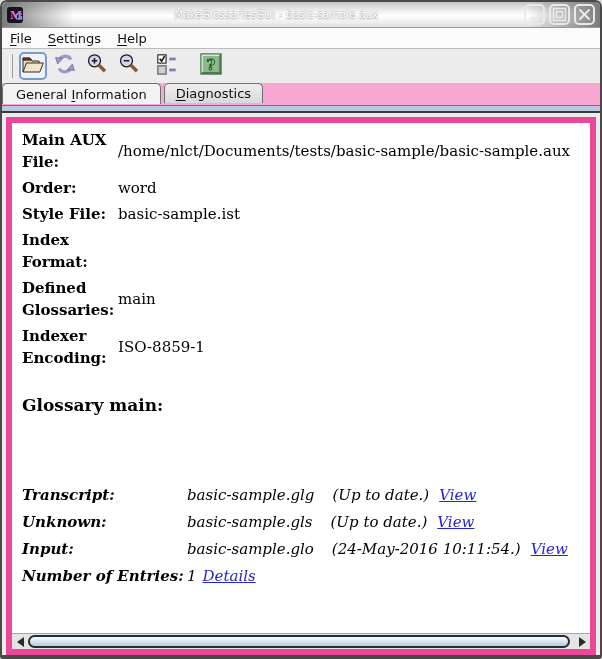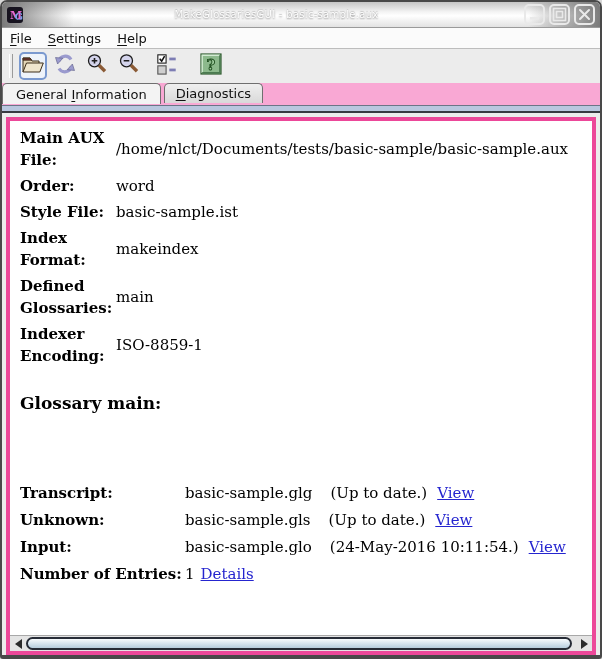--- a/index.html
+++ b/index.html
@@ -87,35 +87,35 @@
     cursor:pointer;
   }
   .tab.active { background:#f3f3f3; padding:3px 13px 2px 13px; }
   .tab.inactive { background:linear-gradient(#efefef, #d9d9d9); }
   .tab-band { flex:0 0 8px; height:8px; background:#b9c7df; border-top:1px solid #6b7587; border-bottom:2px solid #383a41; }
   .tab-spacer { flex:0 0 4px; height:4px; background:#ececec; }
 
   
   .scrollpane {
     flex:1 1 auto; min-height:0;
-    margin:0 4px; border:4px solid #ec4899;
+    margin:0 4px; border:6px solid #ec4899;
     display:flex; flex-direction:column; background:#ffffff;
   }
   .viewport {
     flex:1 1 auto; min-height:0; overflow:hidden;
     padding:6px 6px 0 10px;
     font-family:"DejaVu Serif", serif; font-size:15px; color:#000;
   }
   .gi-row { display:flex; align-items:center; margin-bottom:4px; }
   .gi-label { width:96px; font-weight:bold; line-height:22px; flex:0 0 96px; }
   .gi-value { line-height:22px; white-space:nowrap; }
 
   .gl-heading { font-weight:bold; font-size:17px; margin-top:26px; }
 
-  .gl-table { margin-top:70px; }
+  .gl-table { margin-top:70px;font-style:italic; }
   .gl-row { display:flex; align-items:baseline; margin-bottom:7px; line-height:20px; }
   .gl-label { width:165px; flex:0 0 165px; font-weight:bold; }
   .gl-status { margin-left:18px; white-space:nowrap; }
   .gl-link { margin-left:10px; color:#2525cf; text-decoration:underline; cursor:pointer; white-space:nowrap; }
   .gl-link.tight { margin-left:6px; }
 
   
   .hscroll {
     flex:0 0 16px; height:16px;
     border-top:1px solid #a8a8a8; background:#e4e4e4;
@@ -266,21 +266,20 @@
       <div class="gi-row">
         <div class="gi-label">Order:</div>
         <div class="gi-value">word</div>
       </div>
       <div class="gi-row">
         <div class="gi-label">Style File:</div>
         <div class="gi-value">basic-sample.ist</div>
       </div>
       <div class="gi-row">
         <div class="gi-label">Index Format:</div>
-        <div class="gi-value">makeindex</div>
       </div>
       <div class="gi-row">
         <div class="gi-label">Defined Glossaries:</div>
         <div class="gi-value">main</div>
       </div>
       <div class="gi-row">
         <div class="gi-label">Indexer Encoding:</div>
         <div class="gi-value">ISO-8859-1</div>
       </div>
 

